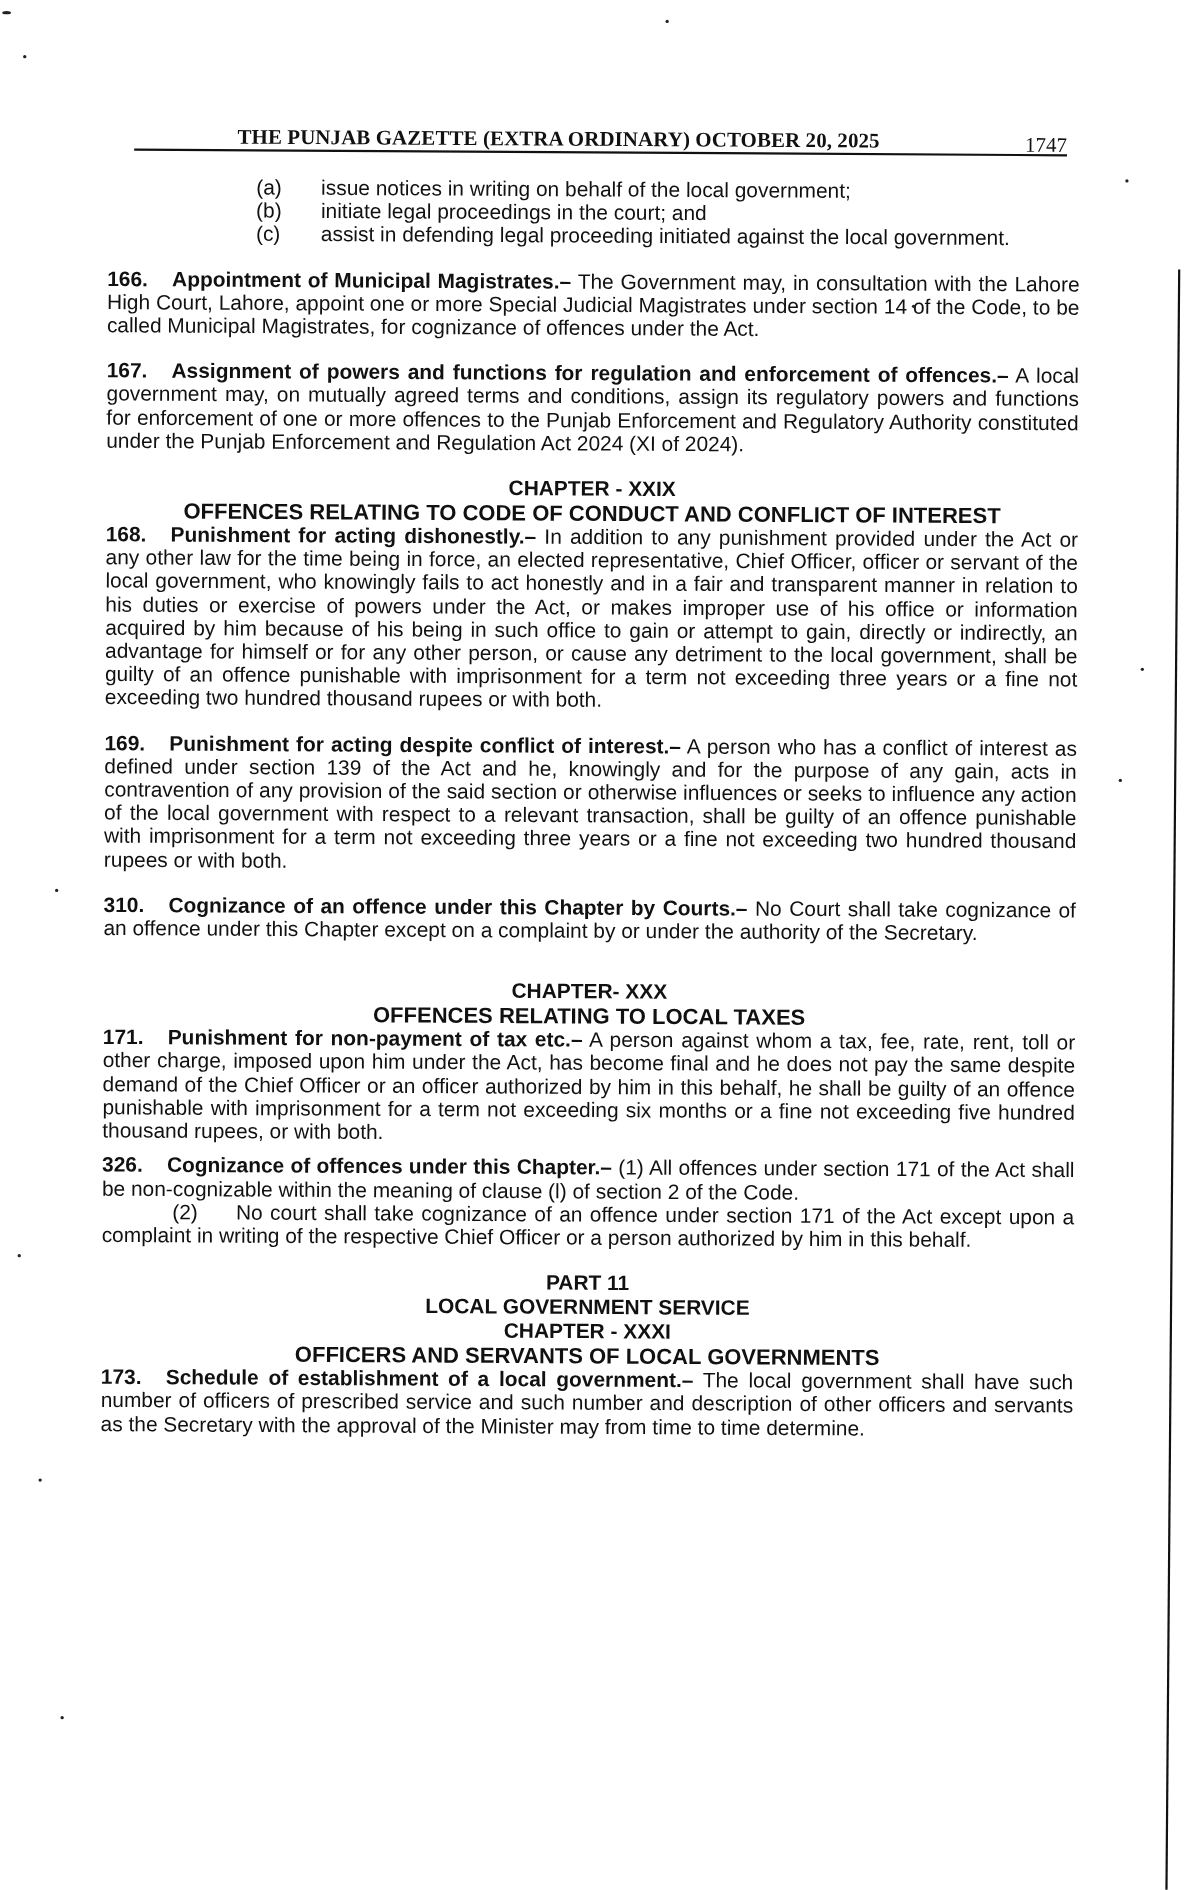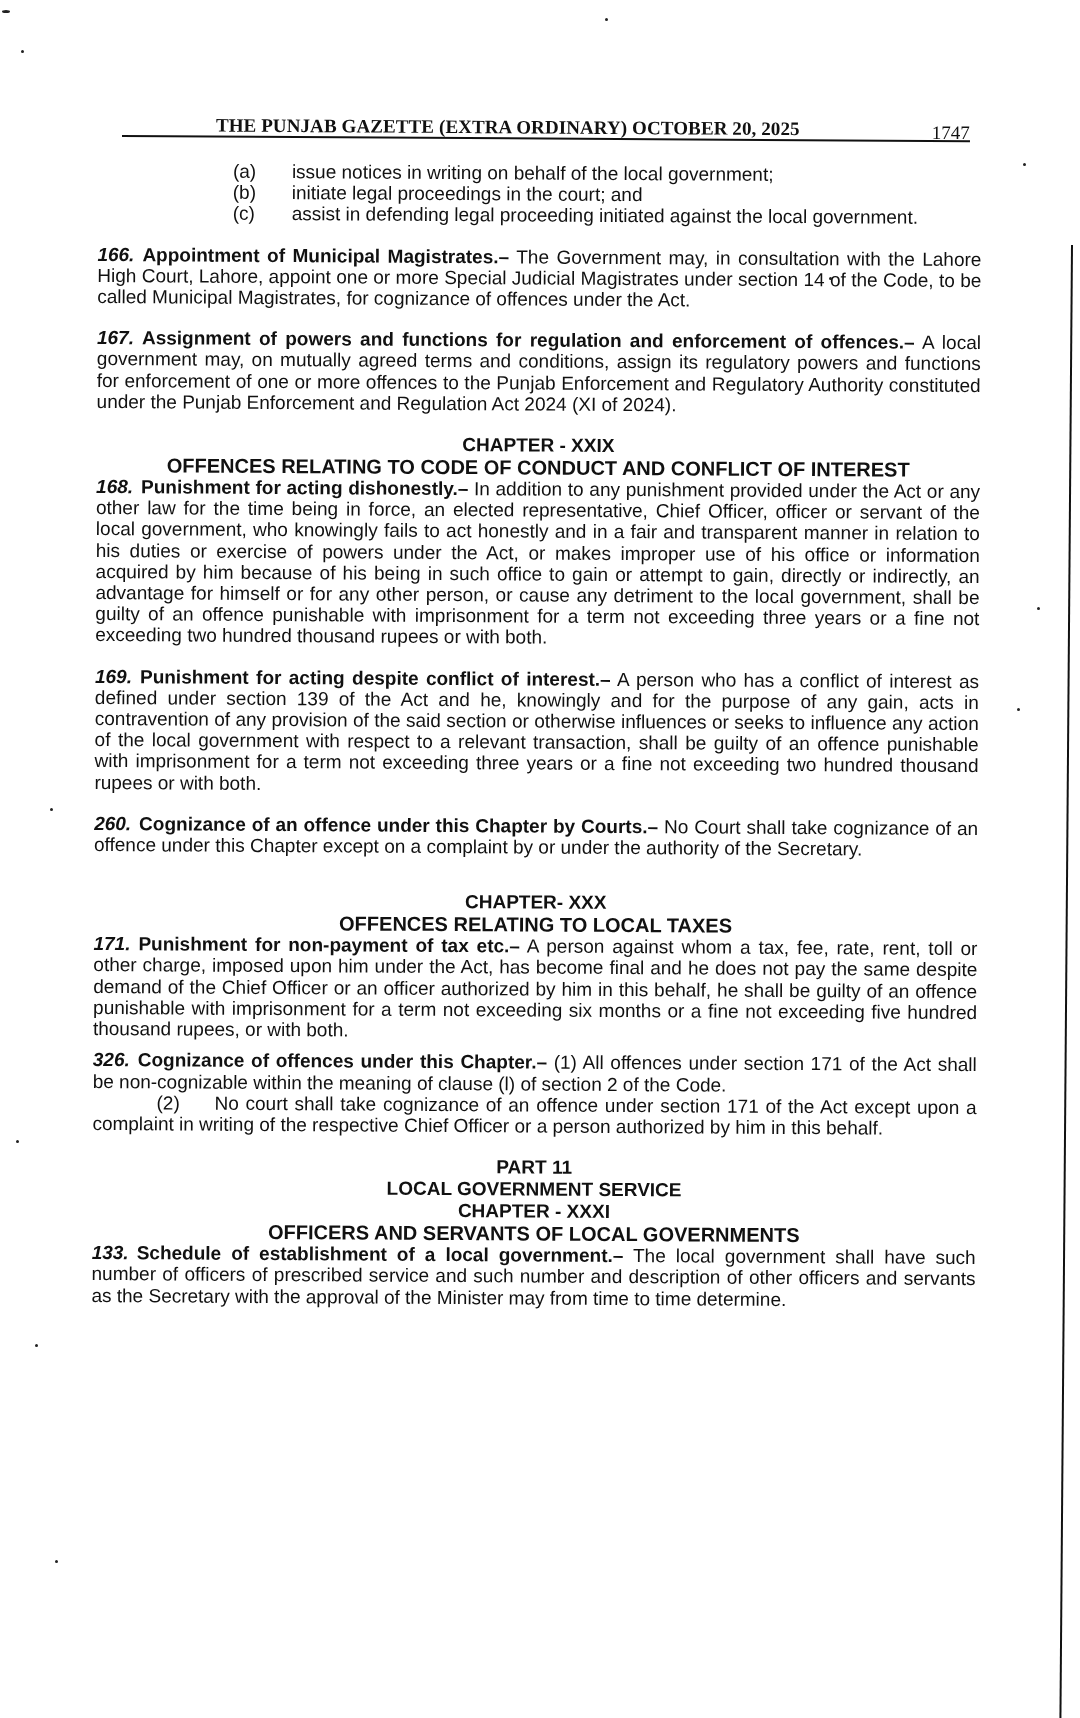--- a/index.html
+++ b/index.html
@@ -92,22 +92,21 @@
     }
     .section {
       text-align: justify;
       margin: 0;
     }
     .section b {
       font-weight: bold;
     }
     .sec-num {
       font-weight: bold;
-      margin-right: 8px;
-      font-style: italic;
+      margin-right: 22px;
     }
     .gap-lg { height: 20px; }
     .gap-sm { height: 10px; }
     .gap-xl { height: 34px; }
     .chapter-head {
       text-align: center;
       font-weight: bold;
       font-size: 19px;
       line-height: 22px;
     }
@@ -183,21 +182,21 @@
 
     <div class="gap-lg"></div>
 
     <p class="section">
       <span class="sec-num">169.</span><b>Punishment for acting despite conflict of interest.–</b><span> A person who has a conflict of interest as defined under section 139 of the Act and he, knowingly and for the purpose of any gain, acts in contravention of any provision of the said section or otherwise influences or seeks to influence any action of the local government with respect to a relevant transaction, shall be guilty of an offence punishable with imprisonment for a term not exceeding three years or a fine not exceeding two hundred thousand rupees or with both.</span>
     </p>
 
     <div class="gap-lg"></div>
 
     <p class="section">
-      <span class="sec-num">260.</span><b>Cognizance of an offence under this Chapter by Courts.–</b><span> No Court shall take cognizance of an offence under this Chapter except on a complaint by or under the authority of the Secretary.</span>
+      <span class="sec-num">310.</span><b>Cognizance of an offence under this Chapter by Courts.–</b><span> No Court shall take cognizance of an offence under this Chapter except on a complaint by or under the authority of the Secretary.</span>
     </p>
 
     <div class="gap-xl"></div>
 
     <div class="chapter-head">CHAPTER- XXX</div>
     <div class="chapter-title">OFFENCES RELATING TO LOCAL TAXES</div>
 
     <p class="section">
       <span class="sec-num">171.</span><b>Punishment for non-payment of tax etc.–</b><span> A person against whom a tax, fee, rate, rent, toll or other charge, imposed upon him under the Act, has become final and he does not pay the same despite demand of the Chief Officer or an officer authorized by him in this behalf, he shall be guilty of an offence punishable with imprisonment for a term not exceeding six months or a fine not exceeding five hundred thousand rupees, or with both.</span>
     </p>
@@ -212,21 +211,21 @@
     </p>
 
     <div class="gap-lg"></div>
 
     <div class="chapter-head">PART 11</div>
     <div class="chapter-head">LOCAL GOVERNMENT SERVICE</div>
     <div class="chapter-head">CHAPTER - XXXI</div>
     <div class="chapter-title">OFFICERS AND SERVANTS OF LOCAL GOVERNMENTS</div>
 
     <p class="section">
-      <span class="sec-num">133.</span><b>Schedule of establishment of a local government.–</b><span> The local government shall have such number of officers of prescribed service and such number and description of other officers and servants as the Secretary with the approval of the Minister may from time to time determine.</span>
+      <span class="sec-num">173.</span><b>Schedule of establishment of a local government.–</b><span> The local government shall have such number of officers of prescribed service and such number and description of other officers and servants as the Secretary with the approval of the Minister may from time to time determine.</span>
     </p>
   </div>
 
   <div class="speck" style="left:2px;top:10px;width:8px;height:3px;"></div>
   <div class="speck" style="left:21px;top:50px;"></div>
   <div class="speck" style="left:605px;top:18px;"></div>
   <div class="speck" style="left:1023px;top:163px;"></div>
   <div class="speck" style="left:1037px;top:607px;"></div>
   <div class="speck" style="left:1017px;top:708px;"></div>
   <div class="speck" style="left:50px;top:808px;"></div>

